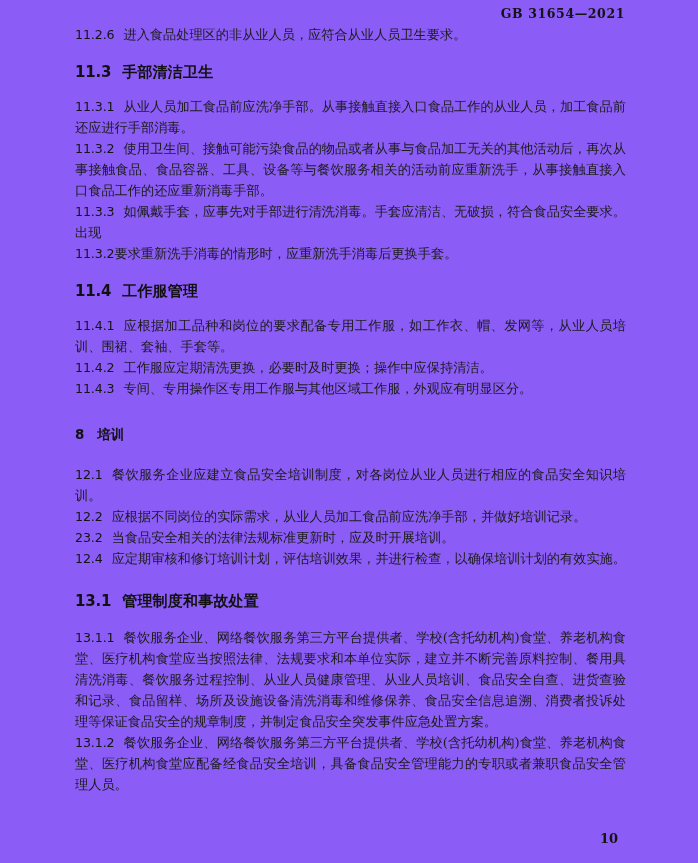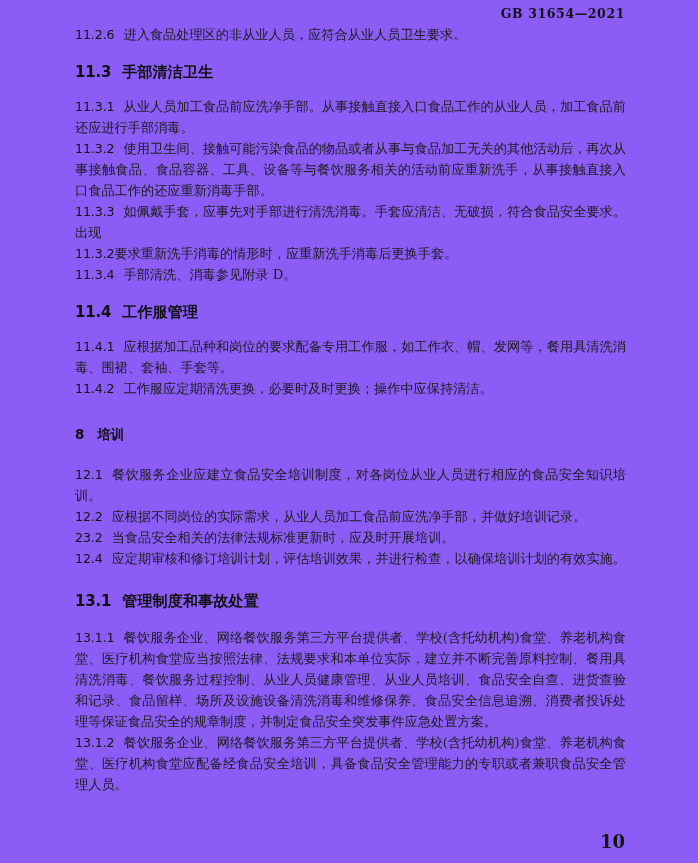--- a/index.html
+++ b/index.html
@@ -95,21 +95,21 @@
   .sp-heading-l1 { margin-top: 26px; margin-bottom: 19px; }
   .sp-heading-l2 { margin-top: 22px; margin-bottom: 16px; }
 
   
   .page-number {
     position: absolute;
     left: 600px;
     top: 831px;
     font-family: "DejaVu Serif", "Liberation Serif", serif;
     font-weight: bold;
-    font-size: 18px;
+    font-size: 13px;
     color: #141414;
   }
 </style>
 </head>
 <body>
 
 <div class="page">
 
   <div class="page-header">GB 31654—2021</div>
 
@@ -133,36 +133,36 @@
     </p>
 
     <p class="clause">
       <span class="num">11.3.3</span><span>如佩戴手套，应事先对手部进行清洗消毒。手套应清洁、无破损，符合食品安全要求。出现</span>
     </p>
 
     <p class="clause cont">
       <span class="num tight">11.3.2</span><span>要求重新洗手消毒的情形时，应重新洗手消毒后更换手套。</span>
     </p>
 
-    <p class="clause">
-      <span class="num">11.3.4</span><span>手部清洗、消毒参见附录 D。</span>
-    </p>
 
     <h3 class="heading sp-heading">
       <span class="num">11.4</span><span>工作服管理</span>
     </h3>
 
     <p class="clause">
-      <span class="num">11.4.1</span><span>应根据加工品种和岗位的要求配备专用工作服，如工作衣、帽、发网等，餐用具清洗消毒、围裙、套袖、手套等。</span>
+      <span class="num">11.4.1</span><span>应根据加工品种和岗位的要求配备专用工作服，如工作衣、帽、发网等，从业人员培训、围裙、套袖、手套等。</span>
     </p>
 
     <p class="clause">
       <span class="num">11.4.2</span><span>工作服应定期清洗更换，必要时及时更换；操作中应保持清洁。</span>
     </p>
 
+    <p class="clause">
+      <span class="num">11.4.3</span><span>专间、专用操作区专用工作服与其他区域工作服，外观应有明显区分。</span>
+    </p>
 
     <h2 class="heading h1 sp-heading-l1">
       <span class="num">8</span><span>培训</span>
     </h2>
 
     <p class="clause">
       <span class="num">12.1</span><span>餐饮服务企业应建立食品安全培训制度，对各岗位从业人员进行相应的食品安全知识培训。</span>
     </p>
 
     <p class="clause">

